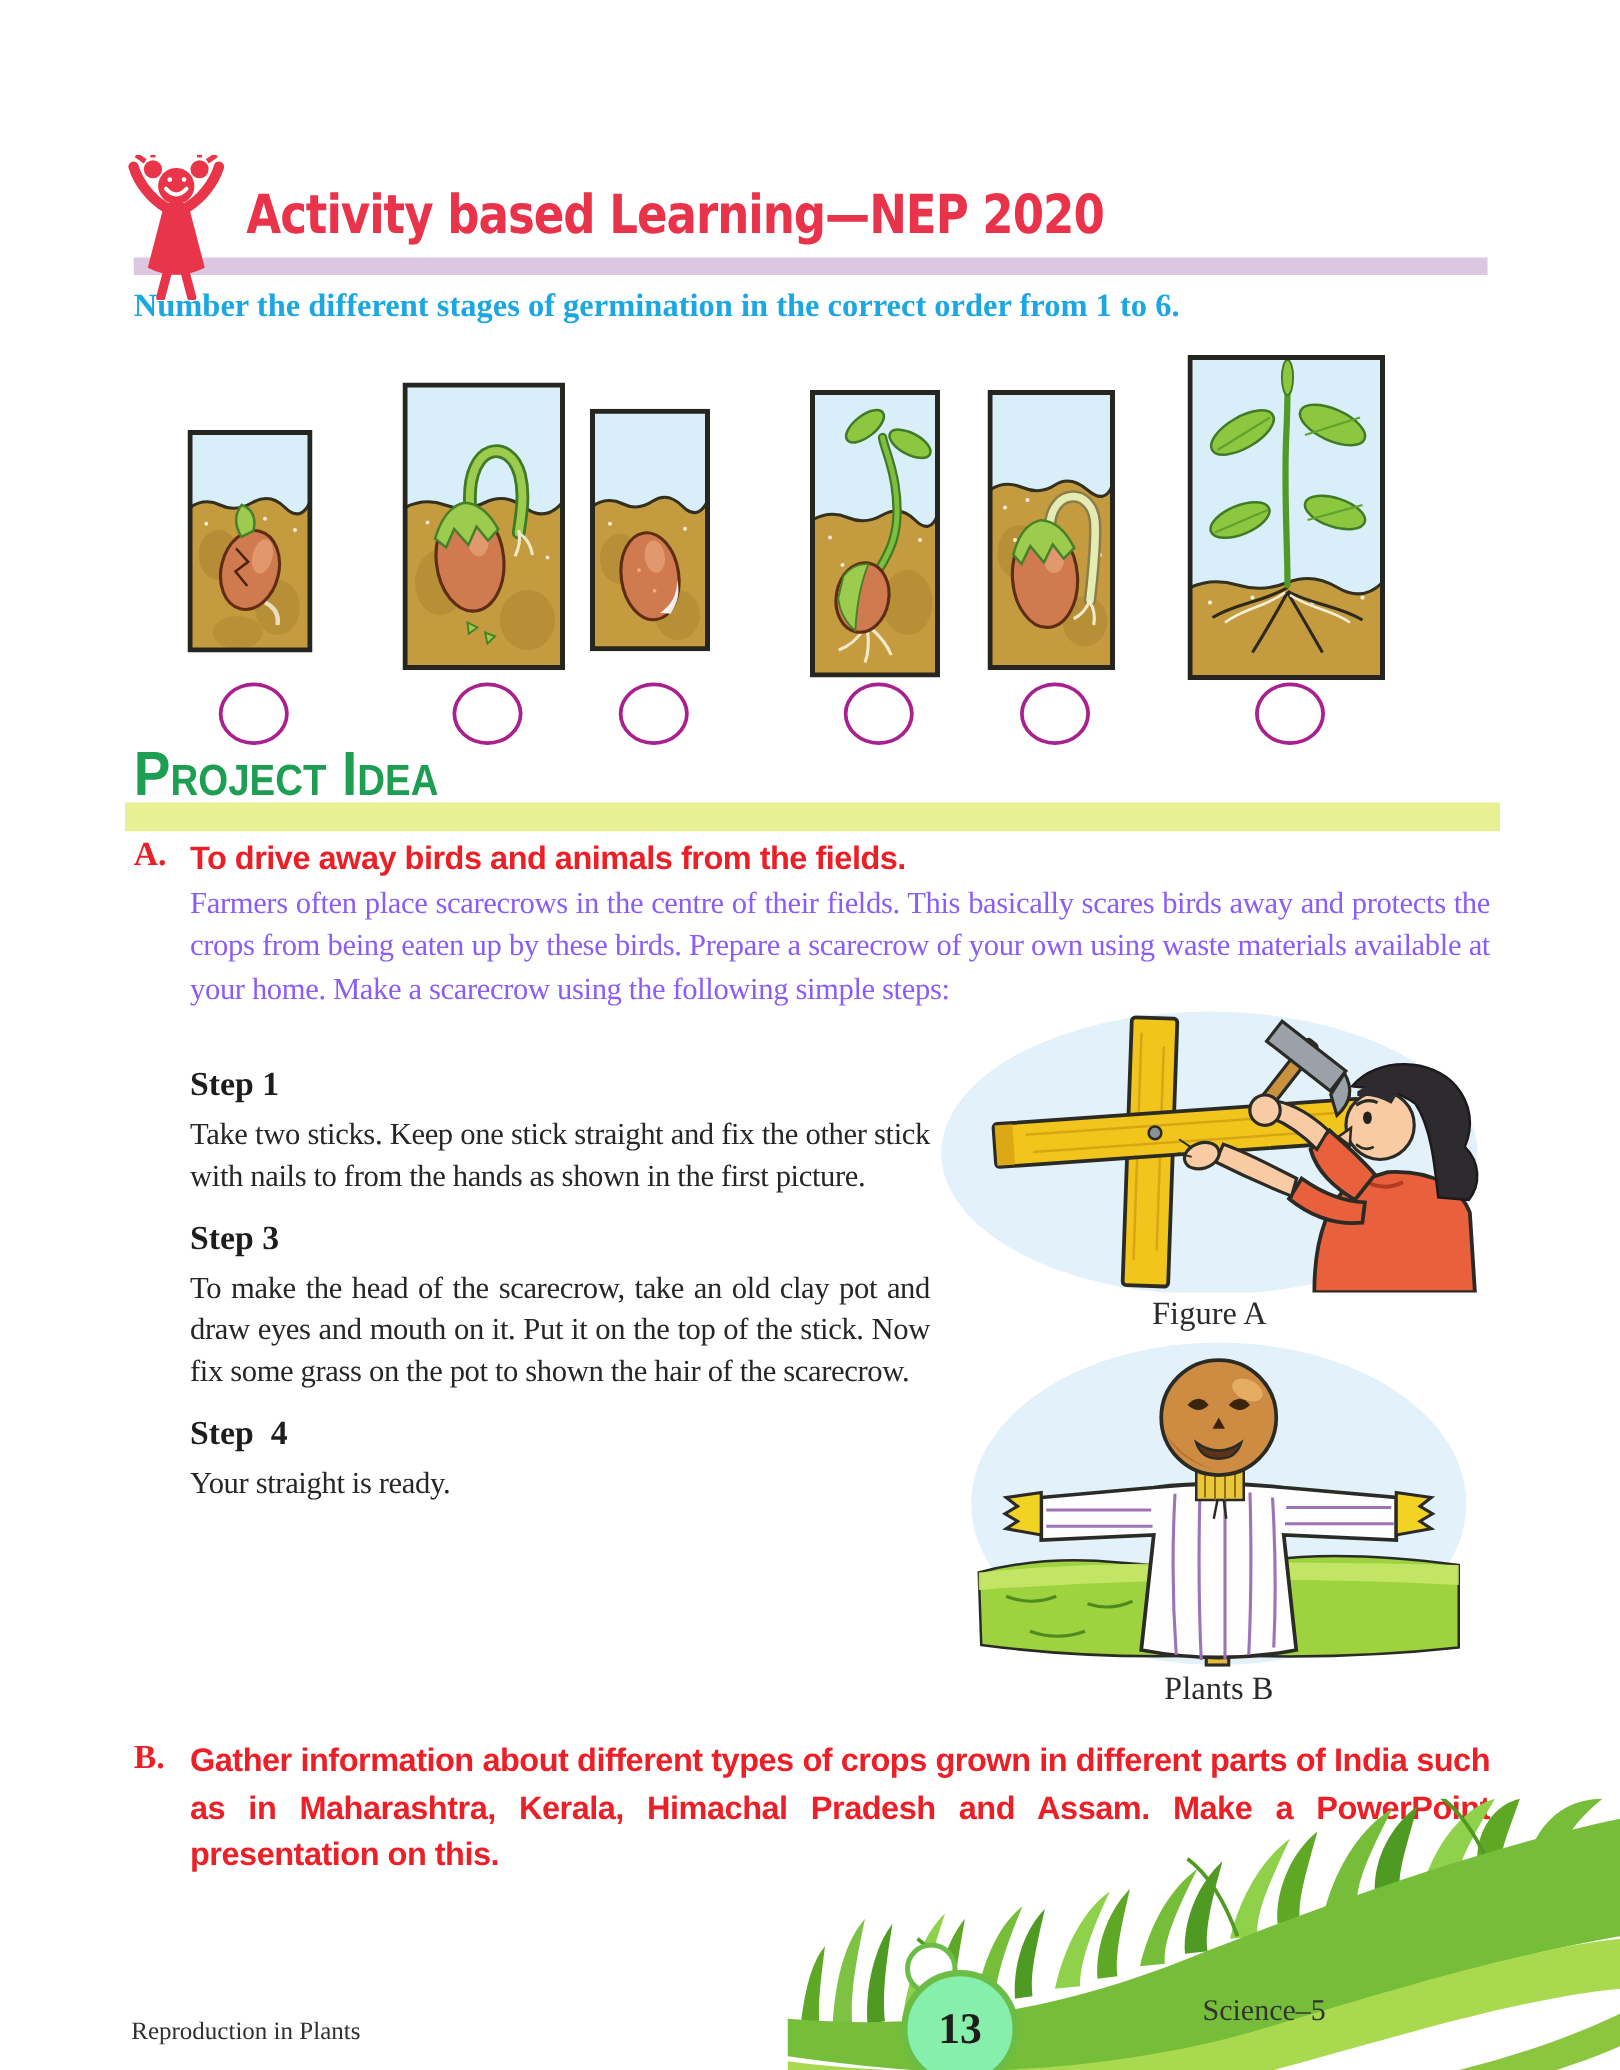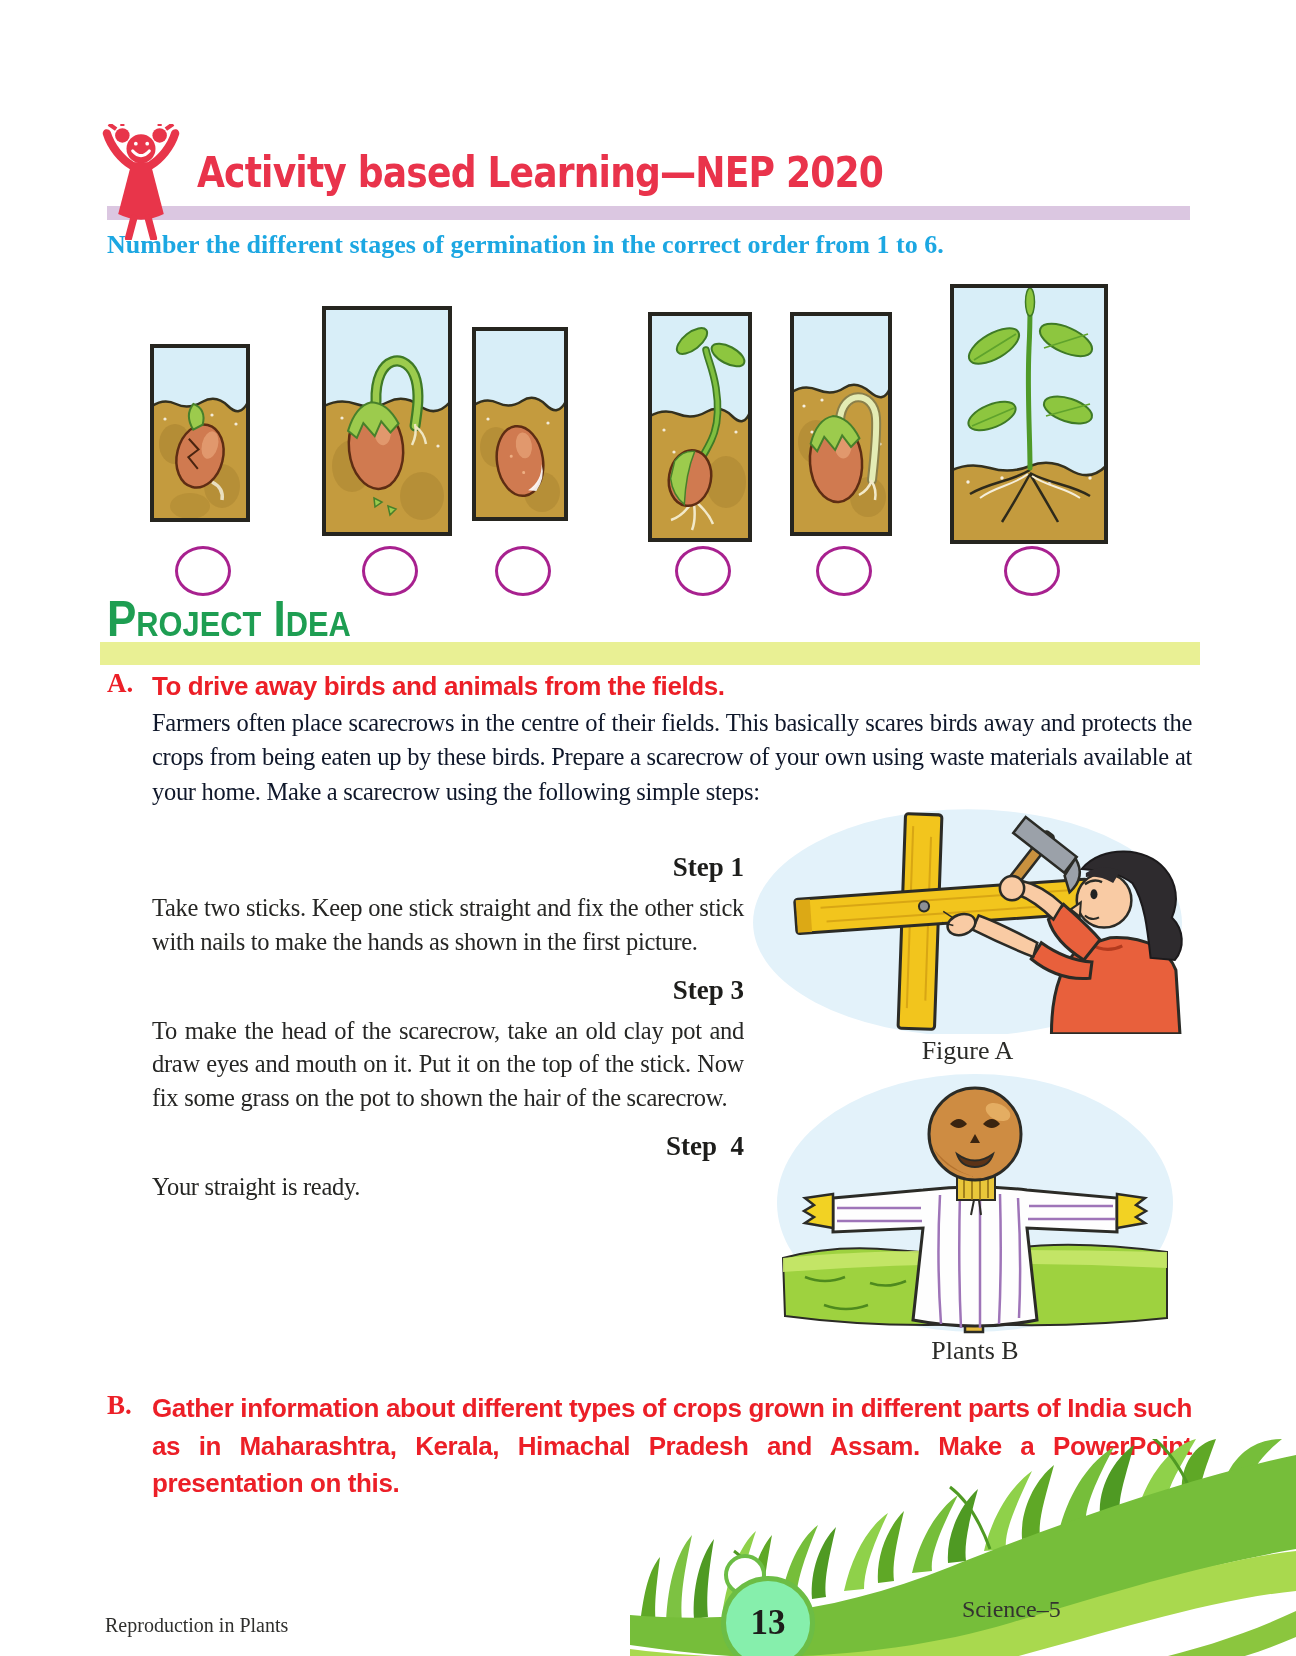--- a/index.html
+++ b/index.html
@@ -17,22 +17,22 @@
         text-align:center;font-size:24px;line-height:44px;}
   
   .yellow-bar{left:100px;top:598px;width:1100px;height:23px;background:#E9F094;z-index:0;}
   .project-h{left:107px;top:546px;z-index:1;font-family:"Liberation Sans",sans-serif;font-weight:bold;
              font-size:50px;color:#1E9E52;font-variant:small-caps;letter-spacing:0;transform:scaleX(.88);transform-origin:left top;white-space:nowrap;}
   
   .red-label{font-weight:bold;font-size:27px;color:#EC1F27;font-family:"Liberation Serif",serif;}
   .red-head{font-weight:bold;font-size:26px;color:#EC1F27;letter-spacing:-.4px;line-height:1.45;
             font-family:Liberation Sans, sans-serif;text-align:justify;}
   
-  .body-t{font-size:24.5px;letter-spacing:-.3px;line-height:1.4;text-align:justify;color:#0f172a;}
-  .step-title{font-weight:bold;font-size:27px;color:#1d1d1b;white-space:pre-wrap;margin:16px 0 8px 0;text-align:right;}
+  .body-t{font-size:24.5px;letter-spacing:-.3px;line-height:1.4;text-align:justify;color:#8b5cf6;}
+  .step-title{font-weight:bold;font-size:27px;color:#1d1d1b;white-space:pre-wrap;margin:16px 0 8px 0;}
   .step-text{font-size:24.5px;letter-spacing:-.3px;line-height:1.38;text-align:justify;margin:0 0 10px 0;}
   .fig-cap{text-align:center;font-size:26px;color:#2b2b28;}
   
   .foot-chapter{left:105px;top:1570px;font-size:20px;color:#2f2f2d;}
   .book-name{left:962px;top:1552px;font-size:24px;color:#333330;z-index:4;}
   .page-circle{left:721px;top:1532px;width:84px;height:84px;border:5px solid #6CBD45;border-radius:50%;
                background:#86efac;z-index:3;text-align:center;}
   .page-num{font-weight:bold;font-size:35px;line-height:84px;color:#1d1d1b;font-family:"Liberation Serif",serif;}
   .page-circle-small{left:724px;top:1510px;width:34px;height:34px;border:4px solid #6CBD45;border-radius:50%;
                background:#fff;z-index:2;}
@@ -200,21 +200,21 @@
   <div class="abs project-h">Project Idea</div>
 
   <div class="abs red-label" style="left:107px;top:624px;">A.</div>
   <div class="abs red-head" style="left:152px;top:624px;width:650px;">To drive away birds and animals from the fields.</div>
 
   <div class="abs body-t" style="left:152px;top:662px;width:1040px;">Farmers often place scarecrows in the centre of their fields. This basically scares birds away and protects the crops from being eaten up by these birds. Prepare a scarecrow of your own using waste materials available at your home. Make a scarecrow using the following simple steps:</div>
 
   <div class="abs" style="left:152px;top:792px;width:592px;">
     <div>
       <div class="step-title">Step 1</div>
-      <div class="step-text">Take two sticks. Keep one stick straight and fix the other stick with nails to make the hands as shown in the first picture.</div>
+      <div class="step-text">Take two sticks. Keep one stick straight and fix the other stick with nails to from the hands as shown in the first picture.</div>
     </div>
     <div>
       <div class="step-title">Step 3</div>
       <div class="step-text">To make the head of the scarecrow, take an old clay pot and draw eyes and mouth on it. Put it on the top of the stick. Now fix some grass on the pot to shown the hair of the scarecrow.</div>
     </div>
     <div>
       <div class="step-title">Step  4</div>
       <div class="step-text">Your straight is ready.</div>
     </div>
   </div>

